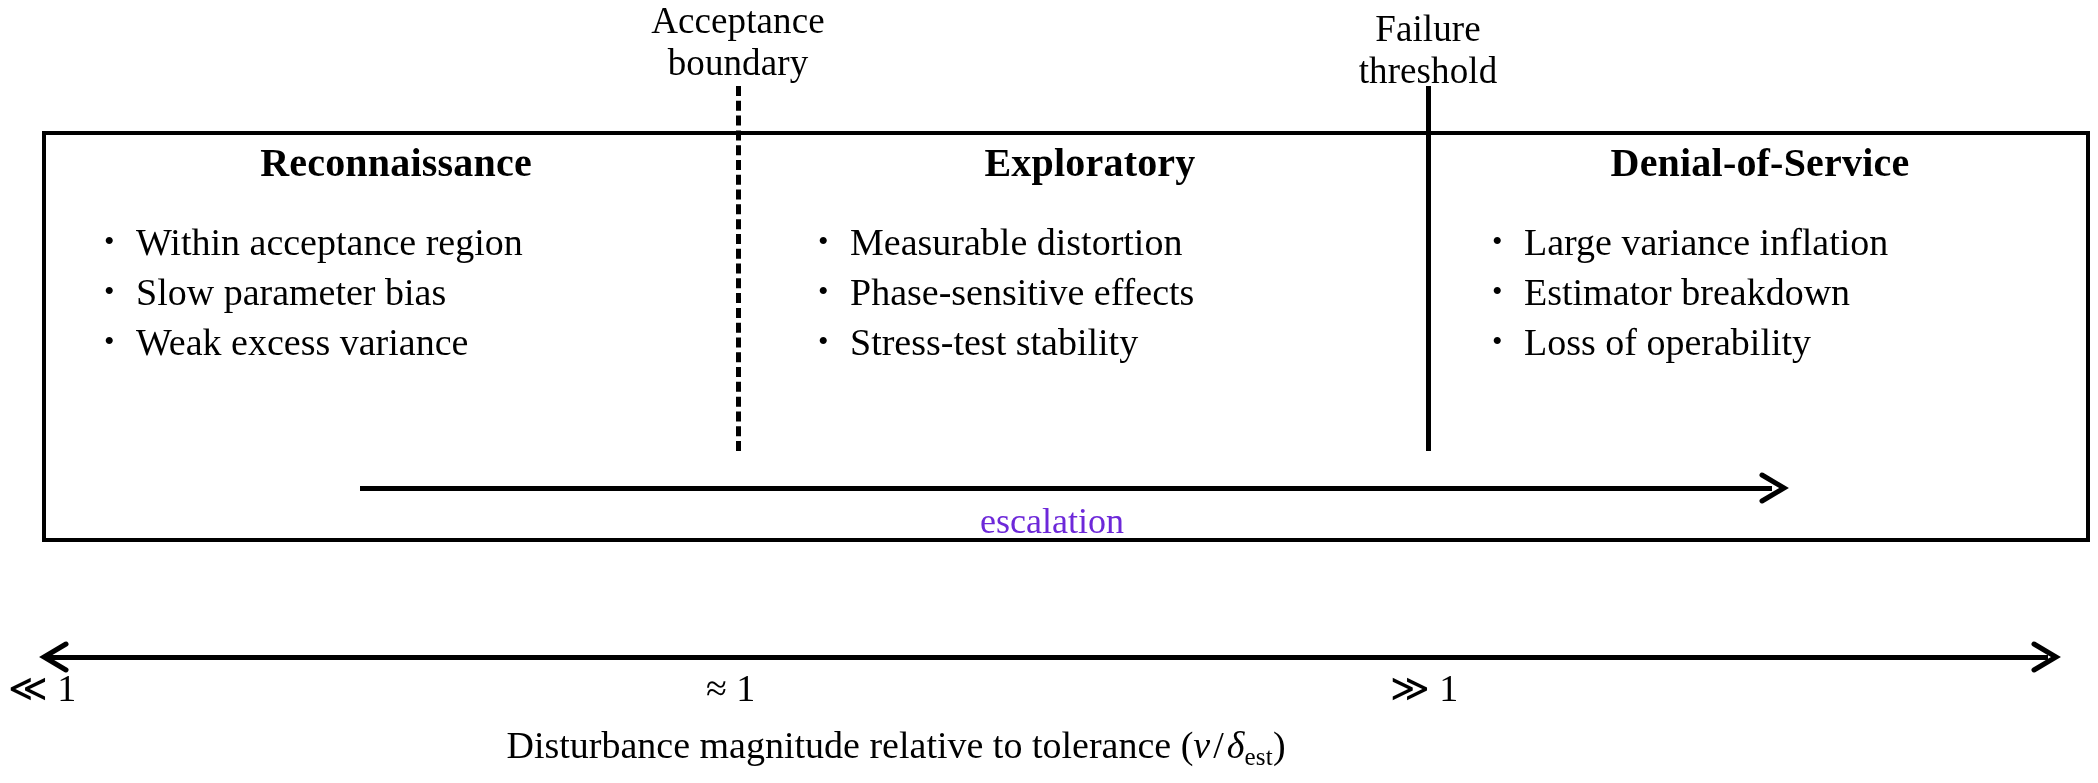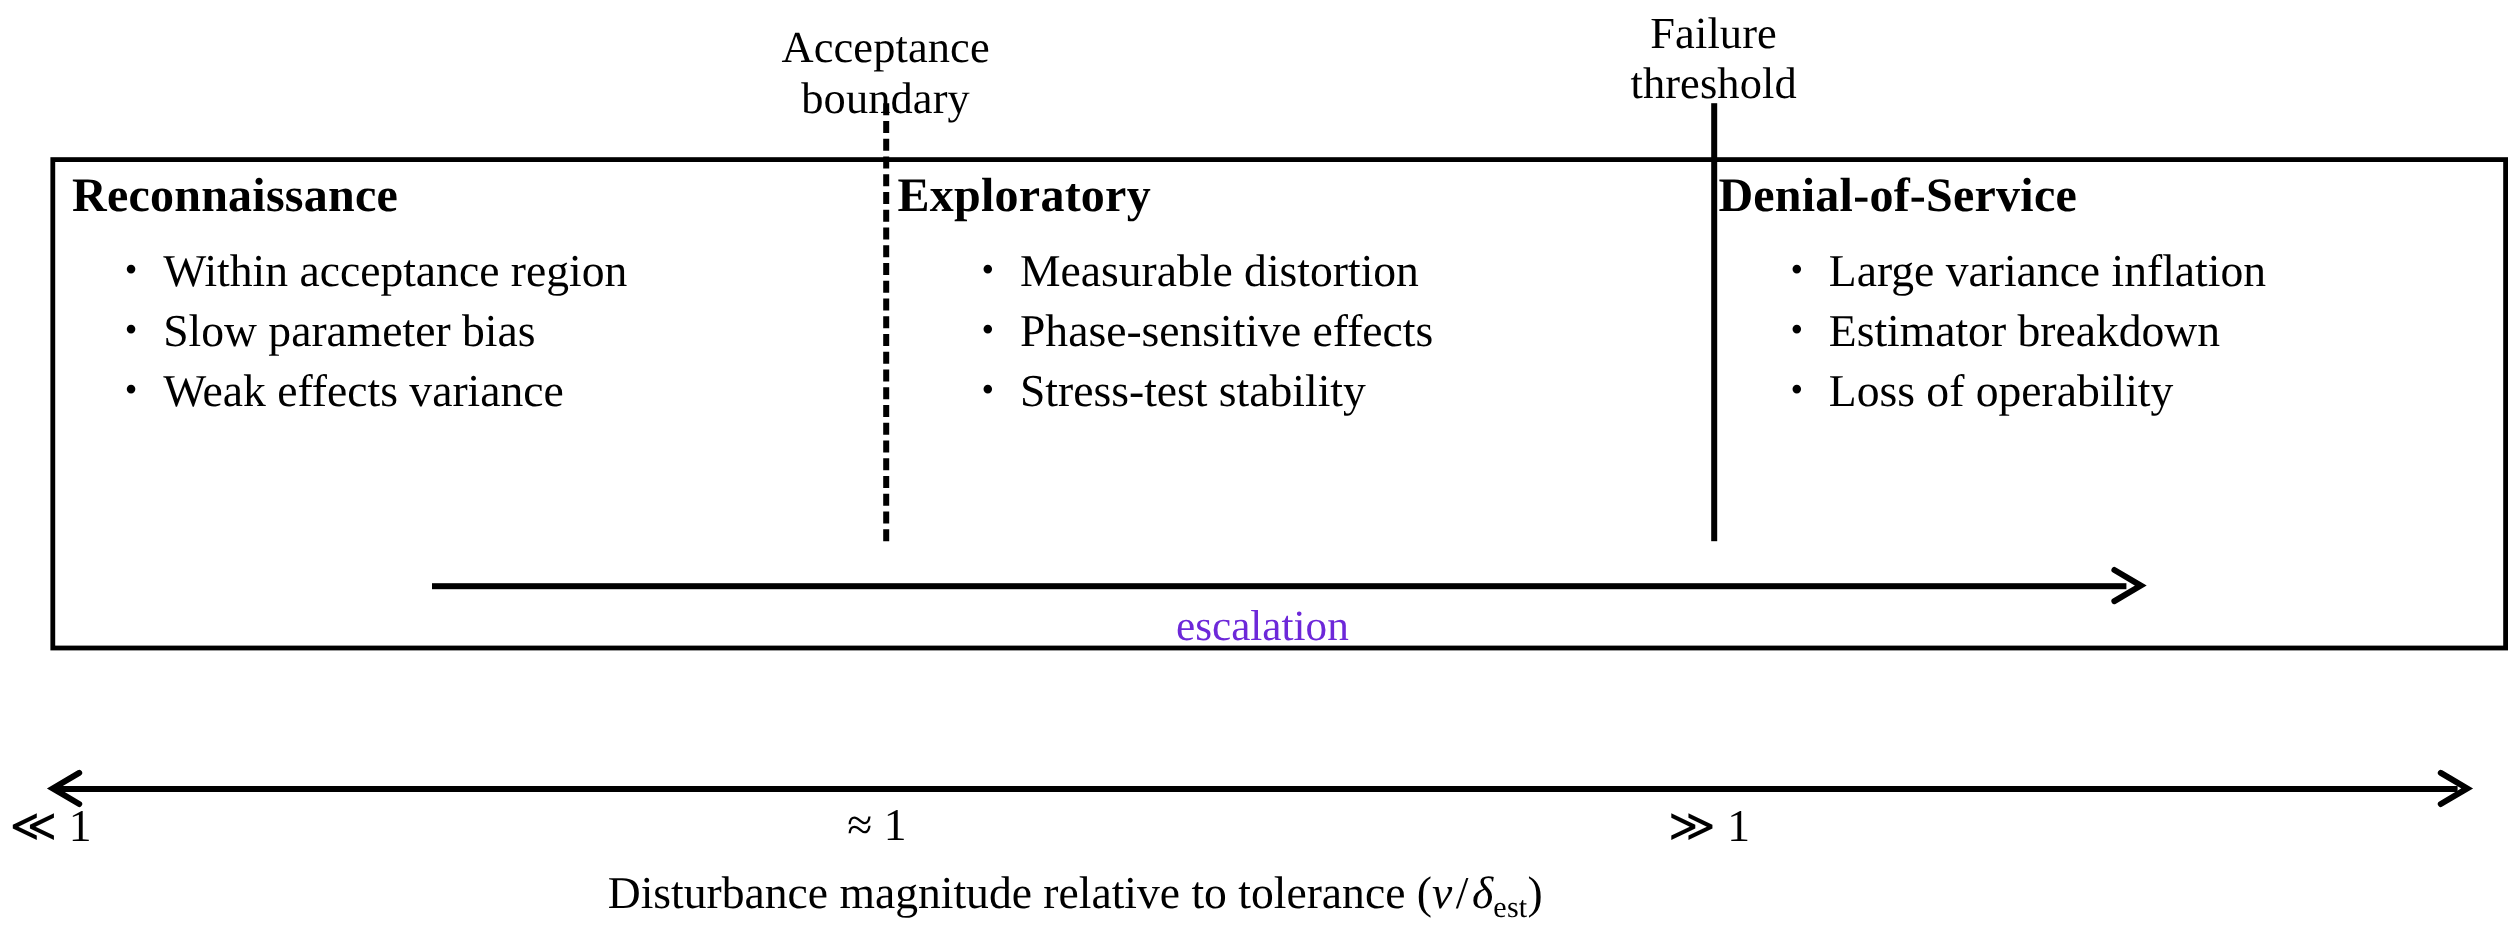--- a/index.html
+++ b/index.html
@@ -52,24 +52,25 @@
   .divider.dashed { border-left-style: dashed; }
   .divider.solid  { border-left-style: solid; }
 
   
   .column {
     position: absolute;
     top: 143px;
     box-sizing: border-box;
   }
   .col-title {
+    text-align: center;
     font-weight: bold;
     font-size: 40px;
     line-height: 1.0;
-    margin: 0 0 18px 0;
+    margin: 0 0 34px 0;
     letter-spacing: 0.2px;
   }
   .bullets {
     list-style: none;
     margin: 0;
     padding: 0;
     font-size: 38px;
     line-height: 1.32;
   }
   .bullets li {
@@ -153,21 +154,21 @@
     font-style: normal;
     letter-spacing: 0.2px;
   }
   .slash { padding: 0 3px; }
 </style>
 </head>
 <body>
 
 <div id="stage">
 
-  <div class="marker-label" style="left:553px; top:20px; width:370px;">Acceptance
+  <div class="marker-label" style="left:553px; top:0; width:370px;">Acceptance
 boundary</div>
 
   <div class="marker-label" style="left:1243px; top:8px; width:370px;">Failure
 threshold</div>
 
   <div id="regime-box"></div>
 
   <div class="divider dashed" style="left:736px; top:86px; height:365px;"></div>
   <div class="divider solid" style="left:1426px; top:86px; height:365px;"></div>
 
@@ -177,21 +178,21 @@
       <li>
         <span class="dot">•</span>
         <span>Within acceptance region</span>
       </li>
       <li>
         <span class="dot">•</span>
         <span>Slow parameter bias</span>
       </li>
       <li>
         <span class="dot">•</span>
-        <span>Weak effects variance</span>
+        <span>Weak excess variance</span>
       </li>
     </ul>
   </div>
 
   <div class="column" style="left:748px; width:684px;">
     <div class="col-title">Exploratory</div>
     <ul class="bullets" style="padding-left:68px;">
       <li>
         <span class="dot">•</span>
         <span>Measurable distortion</span>

